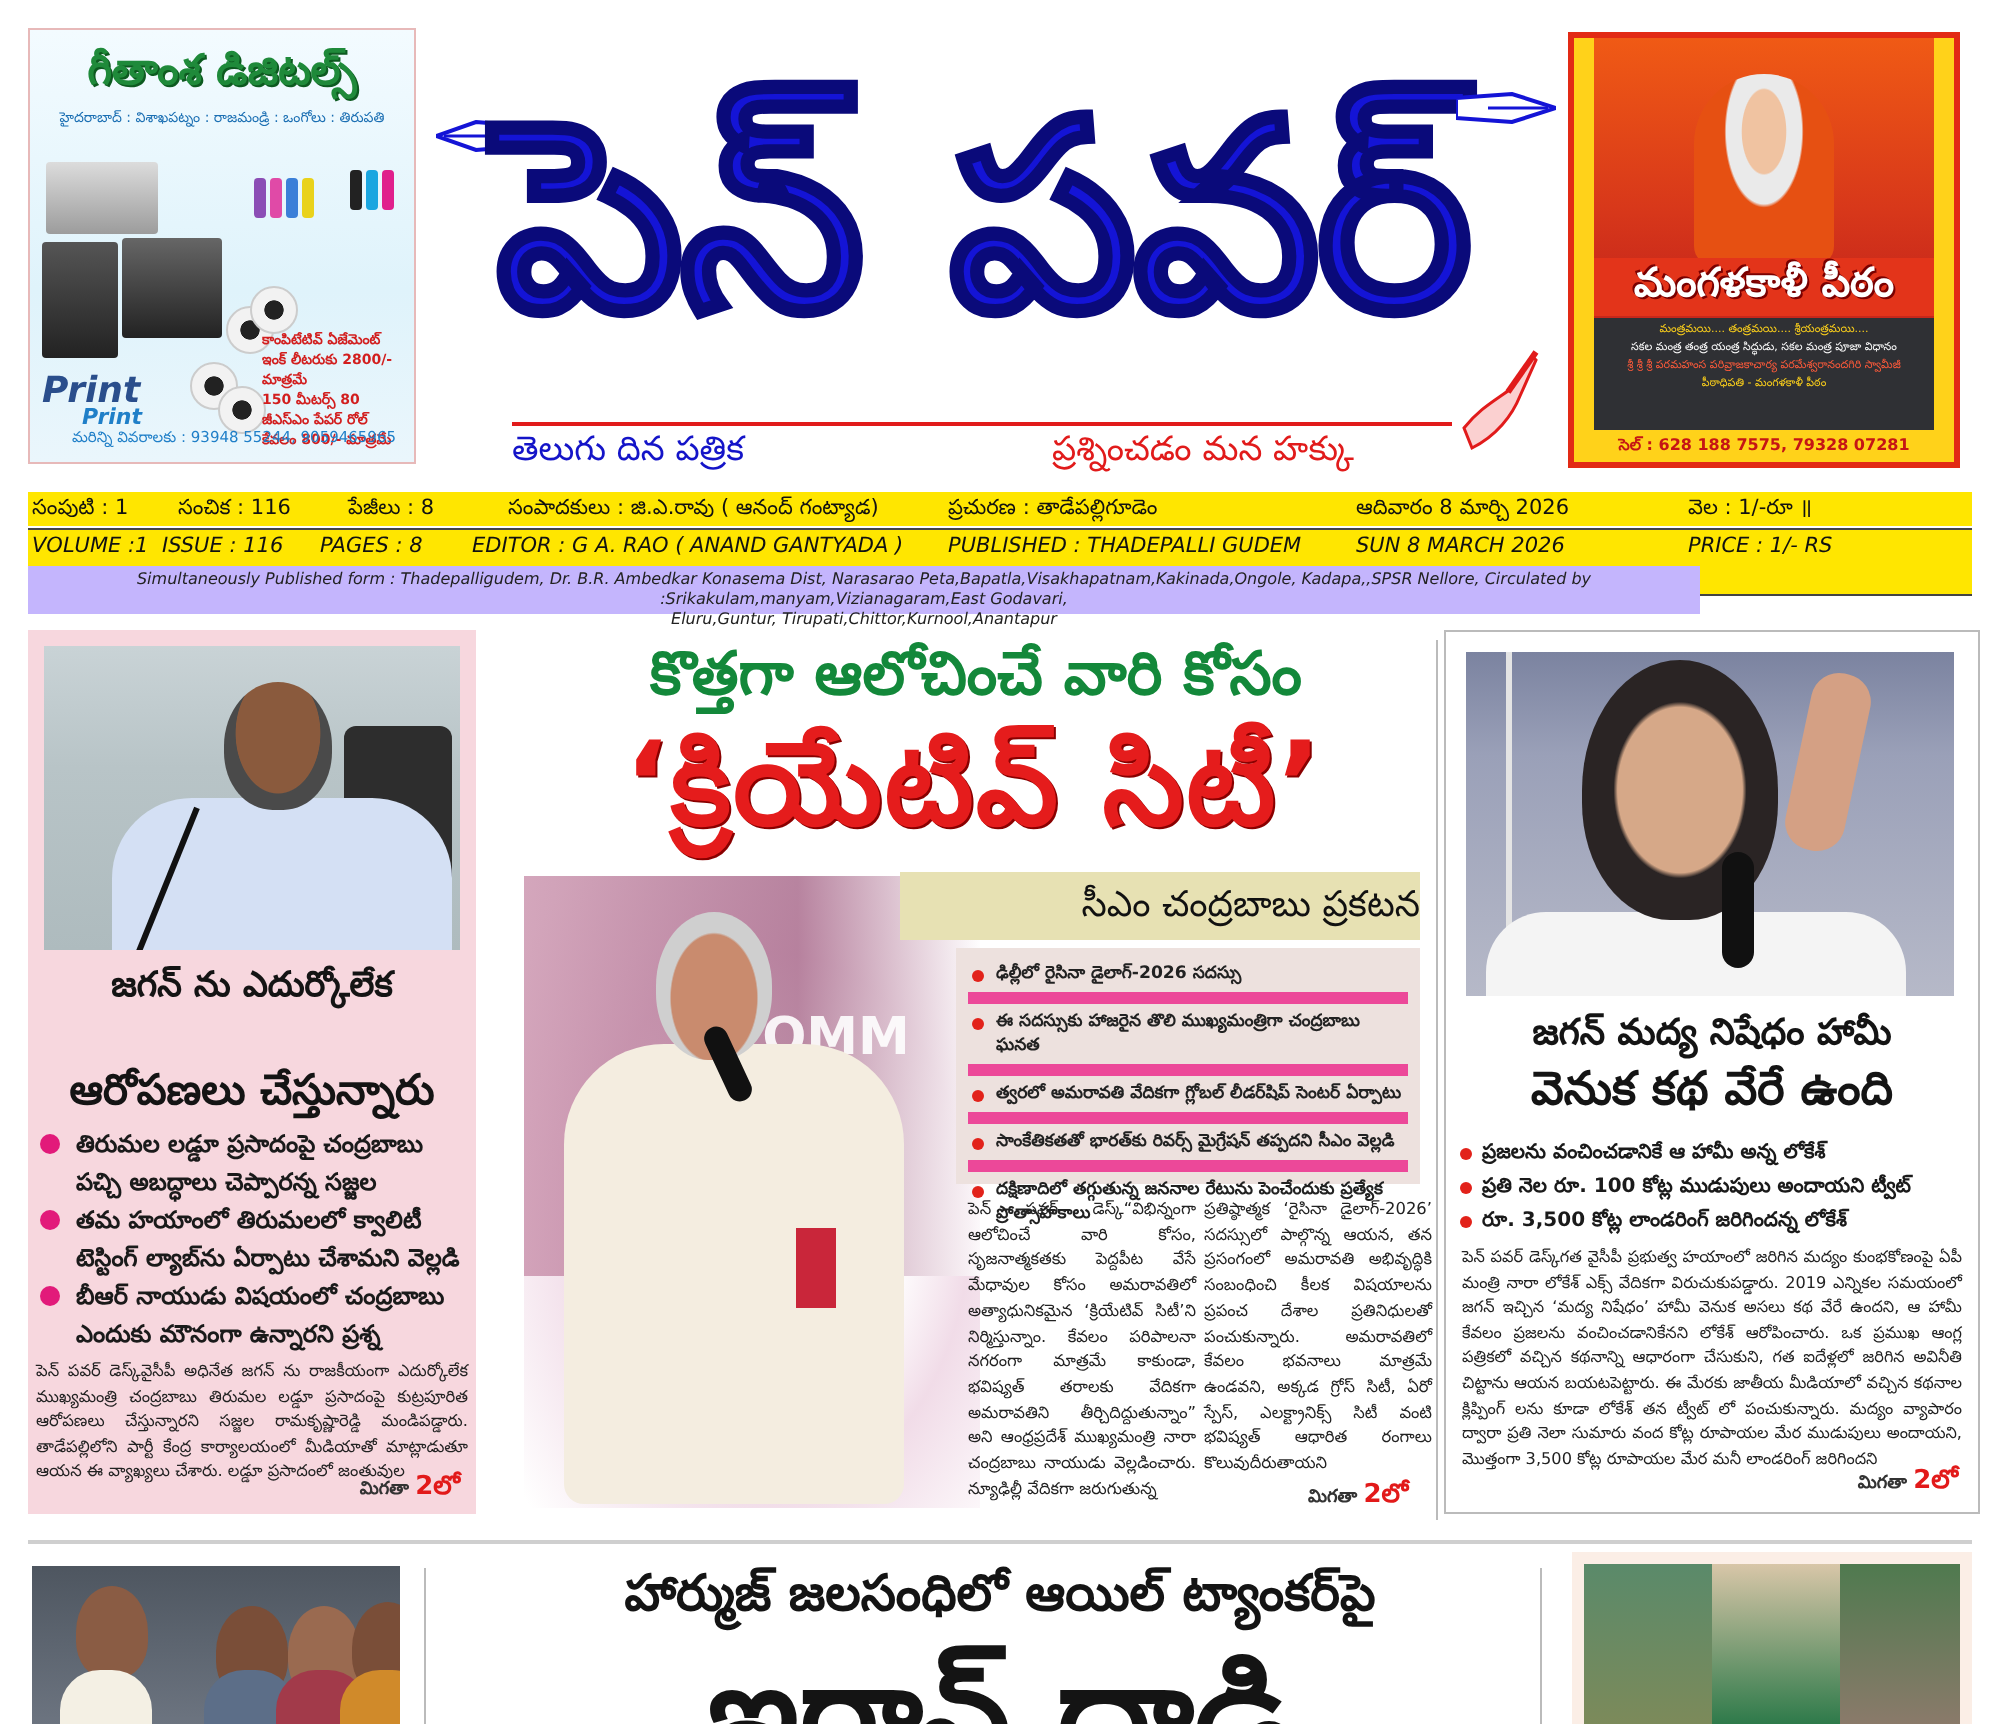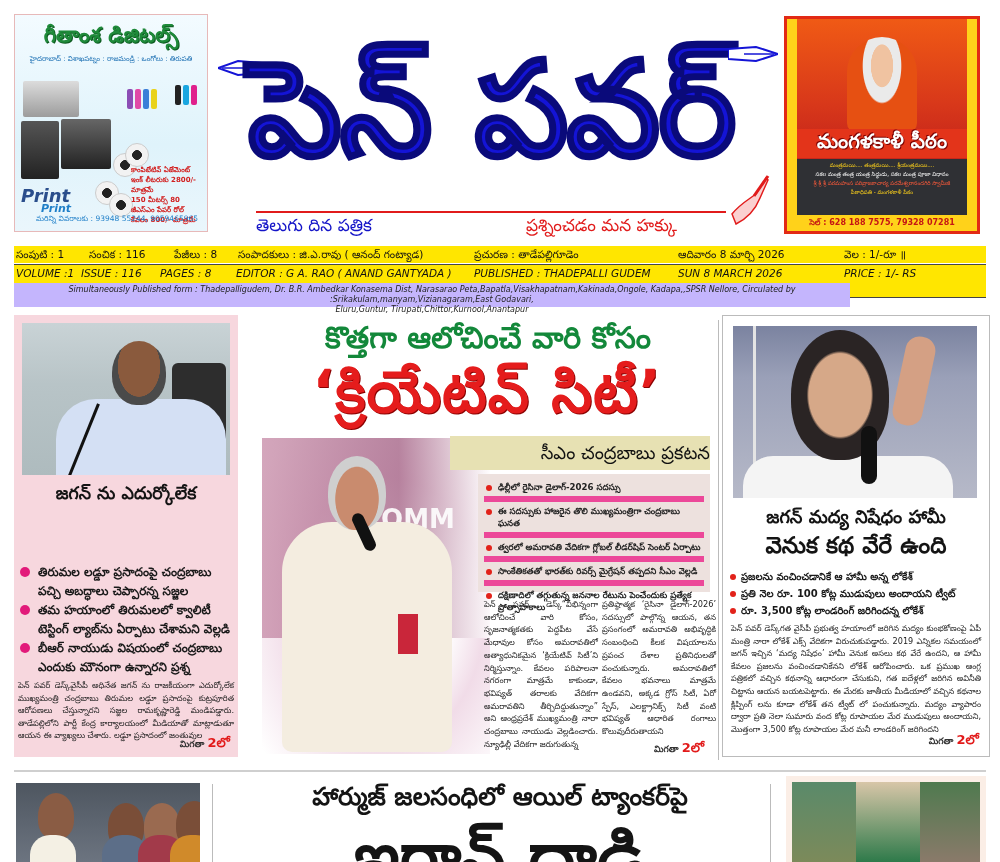--- a/index.html
+++ b/index.html
@@ -197,21 +197,21 @@
     <div class="rd">శ్రీ శ్రీ శ్రీ పరమహంస పరివ్రాజకాచార్య పరమేశ్వరానందగిరి స్వామీజీ</div>
     <div class="yl">పీఠాధిపతి - మంగళకాళీ పీఠం</div>
   </div>
   <div class="ad-phone">సెల్ : 628 188 7575, 79328 07281</div>
 </div>
 
 <div class="band-te">
   <span style="left:2px">సంపుటి : 1</span>
   <span style="left:75px">సంచిక : 116</span>
   <span style="left:160px">పేజీలు : 8</span>
-  <span style="left:224px">సంపాదకులు : జి.ఎ.రావు ( ఆనంద్ గంట్యాడ)</span>
+  <span style="left:240px">సంపాదకులు : జి.ఎ.రావు ( ఆనంద్ గంట్యాడ)</span>
   <span style="left:460px">ప్రచురణ :  తాడేపల్లిగూడెం</span>
   <span style="left:664px">ఆదివారం 8 మార్చి 2026</span>
   <span style="left:830px">వెల : 1/-రూ ॥</span>
 </div>
 <div class="band-en">
   <span style="left:2px">VOLUME :1</span>
   <span style="left:67px">ISSUE : 116</span>
   <span style="left:146px">PAGES : 8</span>
   <span style="left:222px">EDITOR : G A. RAO ( ANAND GANTYADA )</span>
   <span style="left:460px">PUBLISHED : THADEPALLI GUDEM</span>
@@ -224,20 +224,21 @@
 </div>
 
 <div class="col-left">
   <div class="photo photo-sajjala">
     <div class="chair"></div>
       <div class="body"></div>
       <div class="head"></div>
       <div class="mic"></div>
   </div>
   <div class="lh-1">జగన్ ను ఎదుర్కోలేక</div>
+  <div class="lh-3">ఆరోపణలు చేస్తున్నారు</div>
   <ul class="lbullets">
     <li><span class="dot"></span><span>తిరుమల లడ్డూ ప్రసాదంపై చంద్రబాబు పచ్చి అబద్ధాలు చెప్పారన్న సజ్జల</span></li>
     <li><span class="dot"></span><span>తమ హయాంలో తిరుమలలో క్వాలిటీ టెస్టింగ్ ల్యాబ్‌ను ఏర్పాటు చేశామని వెల్లడి</span></li>
     <li><span class="dot"></span><span>బీఆర్ నాయుడు విషయంలో చంద్రబాబు ఎందుకు మౌనంగా ఉన్నారని ప్రశ్న</span></li>
   </ul>
   <div class="lbody">పెన్ పవర్ డెస్క్‌వైసీపీ అధినేత జగన్ ను రాజకీయంగా ఎదుర్కోలేక ముఖ్యమంత్రి చంద్రబాబు తిరుమల లడ్డూ ప్రసాదంపై కుట్రపూరిత ఆరోపణలు చేస్తున్నారని సజ్జల రామకృష్ణారెడ్డి మండిపడ్డారు. తాడేపల్లిలోని పార్టీ కేంద్ర కార్యాలయంలో మీడియాతో మాట్లాడుతూ ఆయన ఈ వ్యాఖ్యలు చేశారు. లడ్డూ ప్రసాదంలో జంతువుల</div>
   <div class="cont" style="right:8px;bottom:4px">
     <span>మిగతా</span> <b>2లో</b>
   </div>
 </div>

